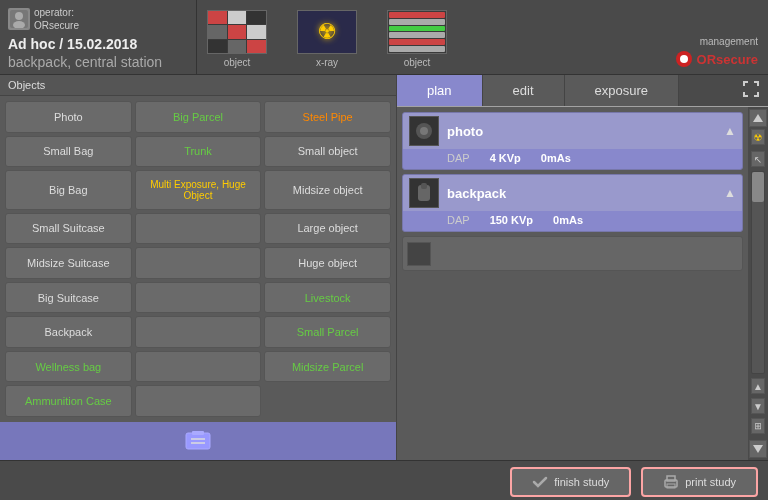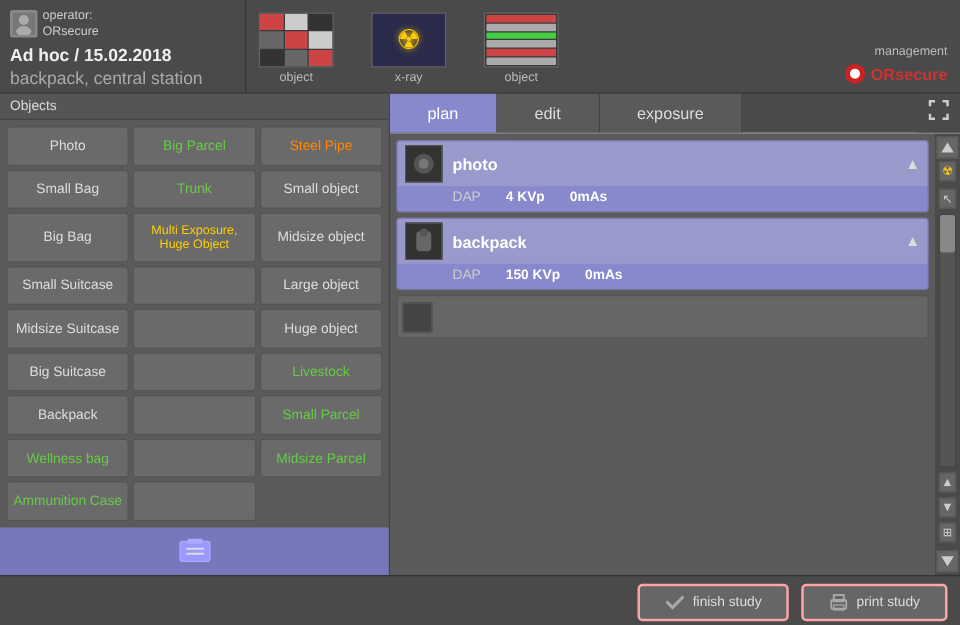--- a/index.html
+++ b/index.html
@@ -116,21 +116,21 @@
     }
 
     
     #main-area {
       display: flex;
       height: 385px;
     }
 
     
     #left-panel {
-      width: 312px;
+      width: 397px;
       background: #5a5a5a;
       border-right: 1px solid #444;
       display: flex;
       flex-direction: column;
     }
     #objects-header {
       background: #555;
       padding: 4px 8px;
       font-size: 11px;
       color: #ddd;

